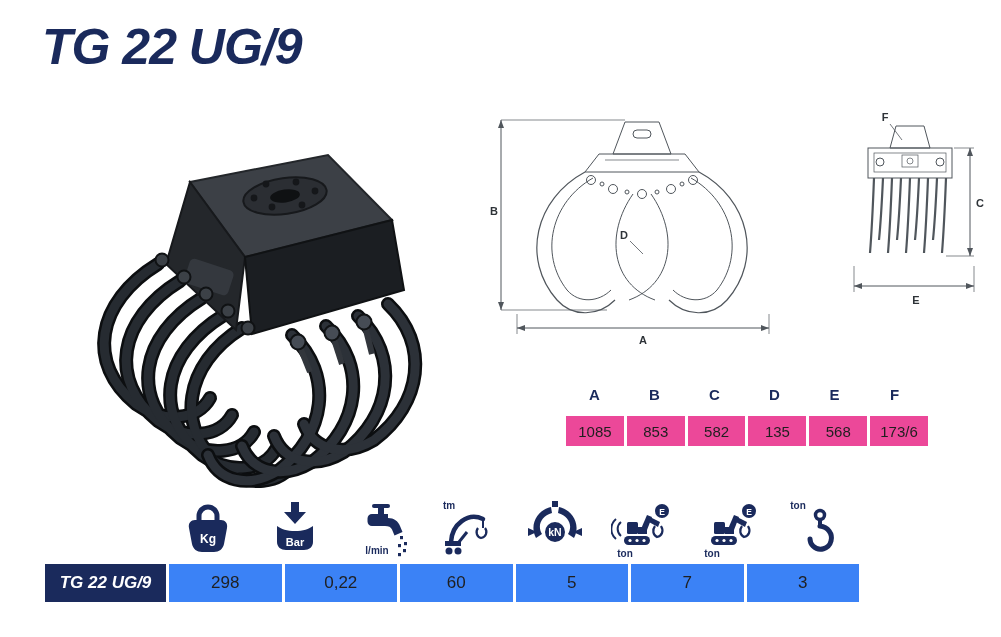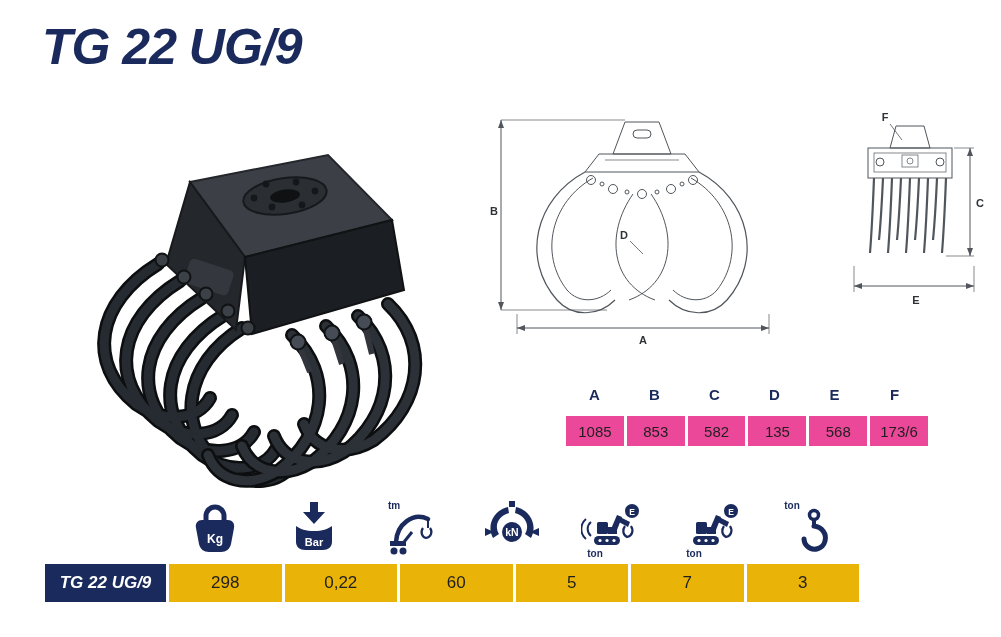--- a/index.html
+++ b/index.html
@@ -39,21 +39,21 @@
   .spec-row{
     left:45px;top:564px;width:814px;height:38px;
     display:flex;gap:3px;
   }
   .model-cell{
     width:121px;flex:0 0 121px;background:#1a2a5c;color:#ffffff;
     font-weight:bold;font-style:italic;font-size:17px;
     display:flex;align-items:center;justify-content:center;
   }
   .val-cell{
-    flex:1;background:#eab308;color:#1f1f1f;font-size:17px;
+    flex:1;background:#3b82f6;color:#1f1f1f;font-size:17px;
     display:flex;align-items:center;justify-content:center;
   }
   svg text{font-family:"Liberation Sans", sans-serif;}
 </style>
 </head>
 <body>
 
 <div class="abs title">TG 22 UG/9</div>
 
 <svg class="abs" style="left:40px;top:92px;" width="430" height="400" viewBox="0 0 430 400">
@@ -253,20 +253,35 @@
 
 
   <div class="ic">
       <svg width="60" height="64" viewBox="0 0 60 64">
     <path d="M26,6 h8 v10 h7 l-11,12 -11,-12 h7 z" fill="#1a2a5c"></path>
     <path d="M12,30 c4,3 10,5 18,5 c8,0 14,-2 18,-5 v16 c0,5 -4,8 -9,8 h-18 c-5,0 -9,-3 -9,-8 z" fill="#1a2a5c"></path>
     <text x="30" y="50" fill="#ffffff" font-size="11" font-weight="bold" text-anchor="middle">Bar</text>
   </svg>
     </div>
 
+  <div class="ic">
+      <svg width="60" height="64" viewBox="0 0 60 64">
+    <rect x="20" y="8" width="18" height="4" rx="2" fill="#1a2a5c"></rect>
+    <rect x="26" y="11" width="6" height="8" fill="#1a2a5c"></rect>
+    <path d="M20,18 h16 v4 c6,0 10,3 12,8 l2.5,6 -8,3.5 -2.5,-6 c-1,-2.5 -3.5,-3.5 -7,-3.5 h-13 c-2.5,0 -4.5,-2 -4.5,-4.5 v-3 c0,-2.5 2,-4.5 4.5,-4.5 z" fill="#1a2a5c"></path>
+    <g fill="#1a2a5c">
+      <rect x="48" y="40" width="3" height="3.2"></rect>
+          <rect x="52" y="46" width="3" height="3.2"></rect>
+      <rect x="46" y="48" width="3" height="3.2"></rect>
+          <rect x="51" y="53" width="3" height="3.2"></rect>
+      <rect x="46" y="57" width="3" height="3.2"></rect>
+    </g>
+    <text x="25" y="58" fill="#1a2a5c" font-size="10" font-weight="bold" text-anchor="middle">l/min</text>
+  </svg>
+    </div>
 
   <div class="ic">
       <svg width="60" height="64" viewBox="0 0 60 64">
     <path d="M13,46 C14,28 30,16 45,23" stroke="#1a2a5c" stroke-width="4.5" fill="none" stroke-linecap="round"></path>
     <line x1="45" y1="23" x2="45" y2="32" stroke="#1a2a5c" stroke-width="2"></line>
     <path d="M40,32 c-3,4 -1,9 3,10 c5,-1 7,-6 4,-10" stroke="#1a2a5c" stroke-width="2.2" fill="none"></path>
     <line x1="21" y1="46" x2="29" y2="36" stroke="#1a2a5c" stroke-width="3"></line>
     <rect x="7" y="45" width="16" height="5" fill="#1a2a5c"></rect>
     <circle cx="11" cy="55" r="3.5" fill="#1a2a5c"></circle>
         <circle cx="20" cy="55" r="3.5" fill="#1a2a5c"></circle>

